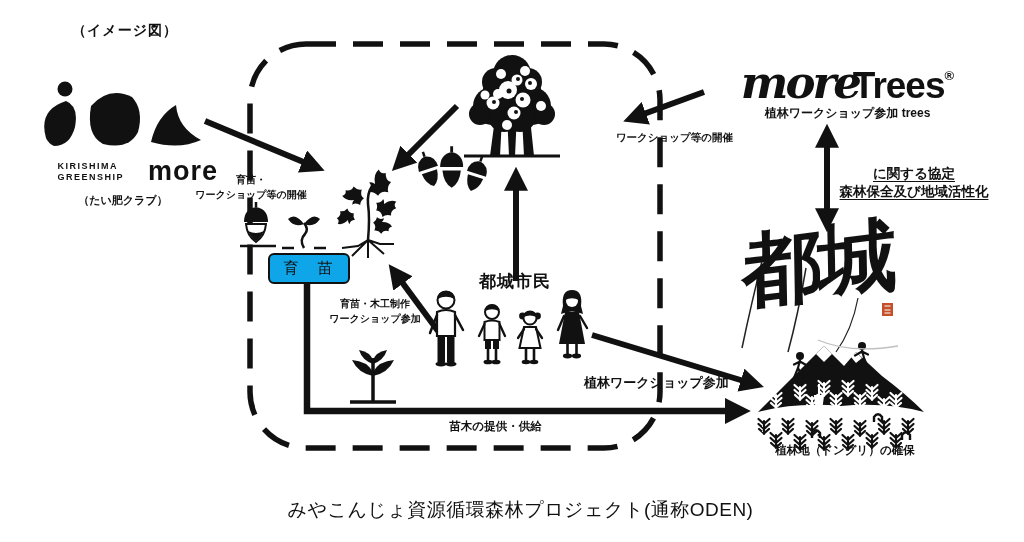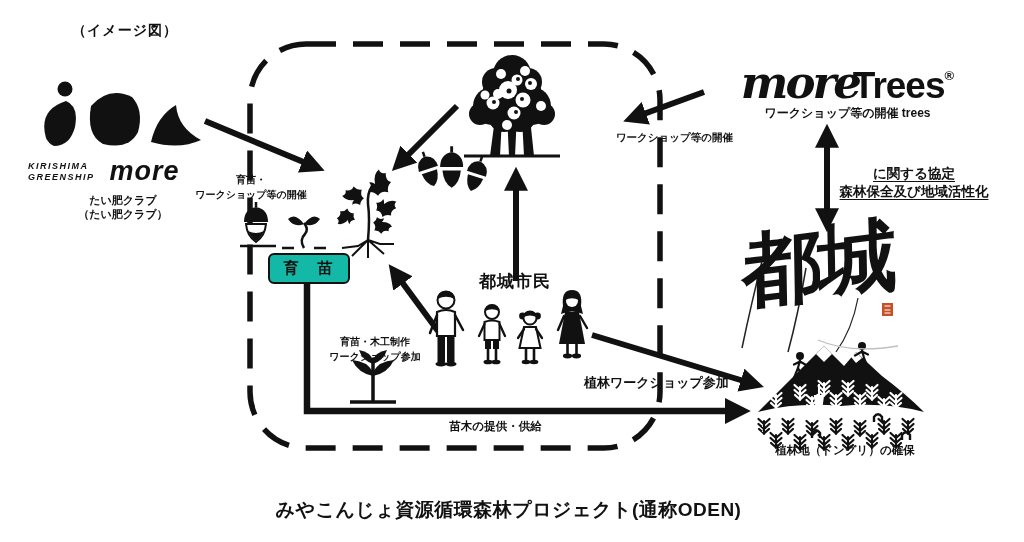--- a/index.html
+++ b/index.html
@@ -7,25 +7,25 @@
   .canvas {
     position:relative; width:1024px; height:542px; background:var(--bg);
     font-family:"Liberation Sans", sans-serif; color:var(--ink); overflow:hidden;
   }
   .abs { position:absolute; }
   .overlay { position:absolute; left:0; top:0; }
   .lbl { position:absolute; text-align:center; font-size:10px; line-height:15px;
          font-weight:600; color:var(--ink); white-space:nowrap; }
   .lbl div { white-space:nowrap; }
   .note { left:28px; top:22px; font-size:14px; font-weight:600; letter-spacing:1px;margin-left:44px; }
-  .page-title { left:236px; top:502px; width:545px; font-size:19px; font-weight:700; letter-spacing:0.5px; }
+  .page-title { left:248px; top:502px; width:545px; font-size:19px; font-weight:400; letter-spacing:0.5px; }
 
   
   .icoia { left:28px; top:80px; width:190px; text-align:center; }
-  .icoia .brandrow { display:flex; align-items:center; justify-content:flex-start; gap:15px; margin-top:2px;font-style:italic; }
+  .icoia .brandrow { display:flex; align-items:center; justify-content:flex-end; gap:24px; margin-top:2px; }
   .icoia .brandcol { font-size:9px; font-weight:800; letter-spacing:1.5px; line-height:11px; text-align:left; }
   .icoia .brandname { font-size:27px; font-weight:600; letter-spacing:1px; }
   .icoia .caption { font-size:11px; line-height:14px; font-weight:600; margin-top:6px; }
 
   
   .moretrees { left:695px; top:56px; width:305px; text-align:center; }
   .mt-script { font-family:"DejaVu Serif", serif; font-style:italic; font-size:45px;
                font-weight:600; letter-spacing:-3px; }
   .mt-bold { font-family:"Liberation Sans", sans-serif; font-weight:800; font-size:37px;
              letter-spacing:-1px; margin-left:-6px; }
@@ -38,21 +38,21 @@
 
   
   .city { left:742px; top:222px; width:200px; height:125px; }
   .city .callig { font-family:"DejaVu Serif", serif; font-weight:700; font-size:80px;
                   line-height:100px; letter-spacing:-4px; transform:rotate(-7deg) skewX(-6deg);
                   transform-origin:left center; }
 
   
   .ikubyo-box { left:268px; top:253px; width:78px; height:27px; border:2.5px solid var(--ink);
                 border-radius:6px; display:flex; align-items:center; justify-content:center;
-                font-size:15px; font-weight:700; letter-spacing:2px; background:#14b8a6; }
+                font-size:15px; font-weight:400; letter-spacing:2px; background:#0ea5e9; }
 
   .citizens { left:470px; top:274px; width:90px; font-size:17px; font-weight:800; letter-spacing:1px; }
 </style>
 </head>
 <body>
 
 <div class="canvas">
 
   <svg class="overlay" width="1024" height="542" viewBox="0 0 1024 542">
     <defs>
@@ -284,30 +284,29 @@
       </g>
     </svg>
     <div class="brandrow">
       <div class="brandcol">
         <div>KIRISHIMA</div>
         <div>GREENSHIP</div>
       </div>
       <div class="brandname">more</div>
     </div>
     <div class="caption">
-      <div>たい肥クラブ</div>
       <div>（たい肥クラブ）</div>
     </div>
   </div>
 
   <div class="abs moretrees">
     <div>
       <span class="mt-script">more</span><span class="mt-bold">Trees</span><span class="mt-reg">®</span>
     </div>
-    <div class="mt-sub">ワークショップ等の開催 trees</div>
+    <div class="mt-sub">植林ワークショップ参加 trees</div>
   </div>
 
   <div class="lbl agreement">
     <div>に関する協定</div>
     <div>森林保全及び地域活性化</div>
   </div>
 
   <div class="abs city">
     <div class="callig">都城</div>
   </div>
@@ -315,21 +314,21 @@
   <div class="abs ikubyo-box">育　苗</div>
 
   <div class="lbl" style="left:189px;top:172px;width:124px;">
     <div>育苗・</div>
     <div>ワークショップ等の開催</div>
   </div>
 
   <div class="lbl" style="left:612px;top:130px;width:125px;font-size:10.5px;">ワークショップ等の開催</div>
 
 
-  <div class="lbl" style="left:314px;top:296px;width:122px;margin-top:38px;">
+  <div class="lbl" style="left:314px;top:296px;width:122px;">
     <div>育苗・木工制作</div>
     <div>ワークショップ参加</div>
   </div>
 
   <div class="lbl" style="left:584px;top:375px;width:125px;font-size:13px;">植林ワークショップ参加</div>
 
   <div class="lbl" style="left:438px;top:419px;width:115px;font-size:11.5px;">苗木の提供・供給</div>
 
   <div class="lbl" style="left:755px;top:443px;width:180px;font-size:11.5px;">植林地（ドングリ）の確保</div>
 

